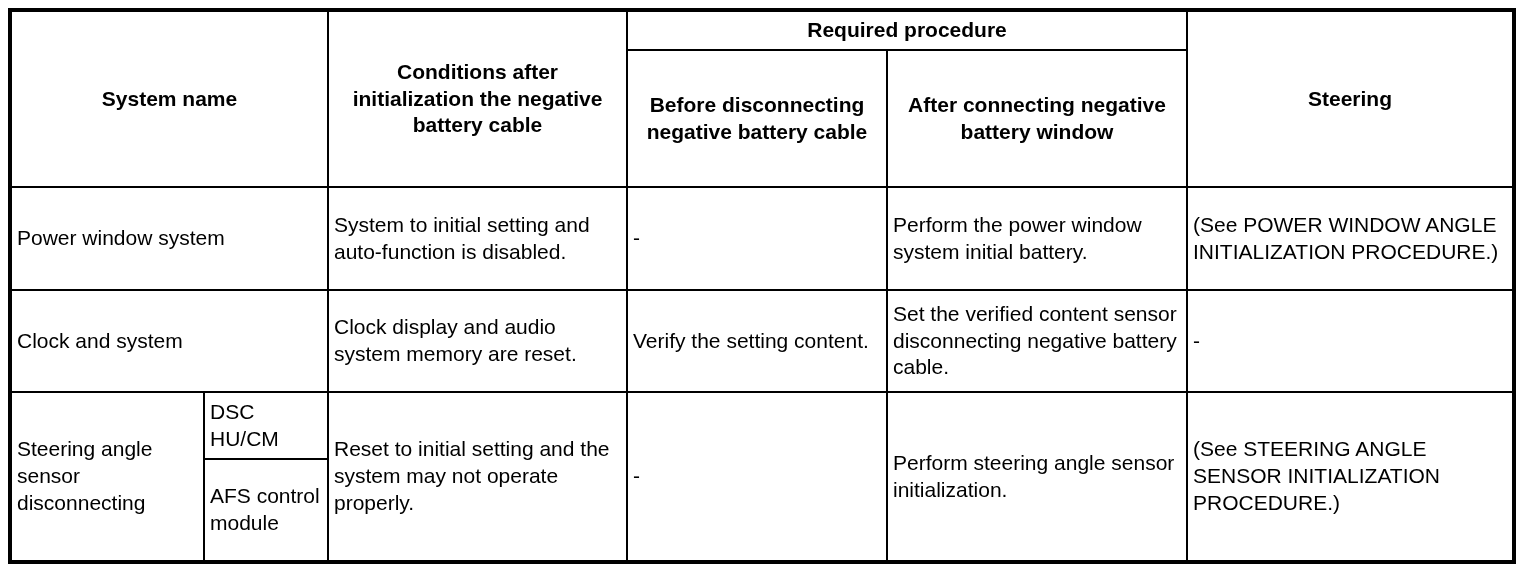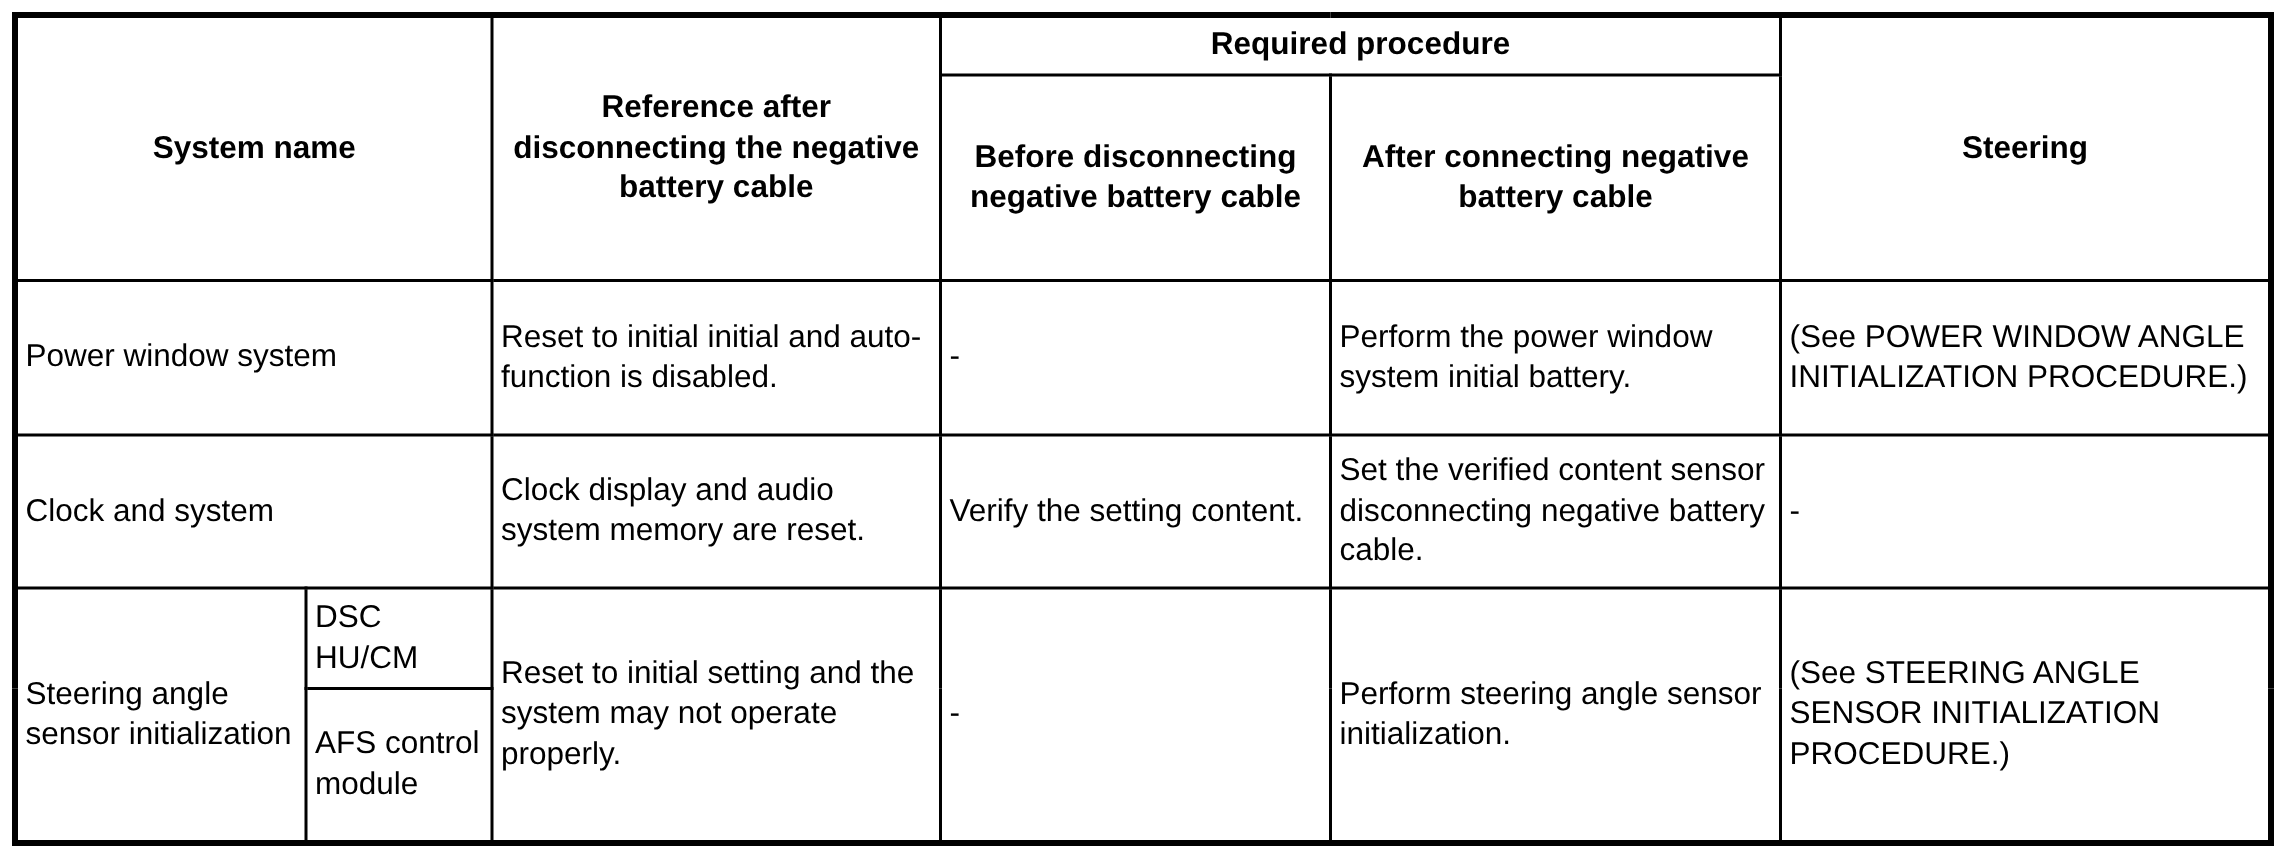--- a/index.html
+++ b/index.html
@@ -53,44 +53,44 @@
       <col style="width:194px">
       <col style="width:124px">
       <col style="width:299px">
       <col style="width:260px">
       <col style="width:300px">
       <col style="width:327px">
     </colgroup>
     <tbody>
         <tr style="height:40px;">
       <th colspan="2" rowspan="2">System name</th>
-      <th rowspan="2">Reference after disconnecting the negative battery cable</th>
+      <th rowspan="2">Conditions after initialization the negative battery cable</th>
       <th colspan="2">Required procedure</th>
       <th rowspan="2">Steering</th>
     </tr>
     <tr style="height:137px;">
       <th>Before disconnecting negative battery cable</th>
-      <th>After connecting negative battery cable</th>
+      <th>After connecting negative battery window</th>
     </tr>
     <tr style="height:103px;">
       <td colspan="2">Power window system</td>
-      <td>Reset to initial initial and auto-function is disabled.</td>
+      <td>System to initial setting and auto-function is disabled.</td>
       <td>-</td>
       <td>Perform the power window system initial battery.</td>
       <td>(See POWER WINDOW ANGLE INITIALIZATION PROCEDURE.)</td>
     </tr>
     <tr style="height:102px;">
       <td colspan="2">Clock and system</td>
       <td>Clock display and audio system memory are reset.</td>
       <td>Verify the setting content.</td>
       <td>Set the verified content sensor disconnecting negative battery cable.</td>
       <td>-</td>
     </tr>
     <tr style="height:67px;">
-      <td rowspan="2">Steering angle sensor initialization</td>
+      <td rowspan="2">Steering angle sensor disconnecting</td>
       <td>DSC HU/CM</td>
       <td rowspan="2">Reset to initial setting and the system may not operate properly.</td>
       <td rowspan="2">-</td>
       <td rowspan="2">Perform steering angle sensor initialization.</td>
       <td rowspan="2">(See STEERING ANGLE SENSOR INITIALIZATION PROCEDURE.)</td>
     </tr>
     <tr style="height:103px;">
       <td>AFS control module</td>
     </tr>
   </tbody>

